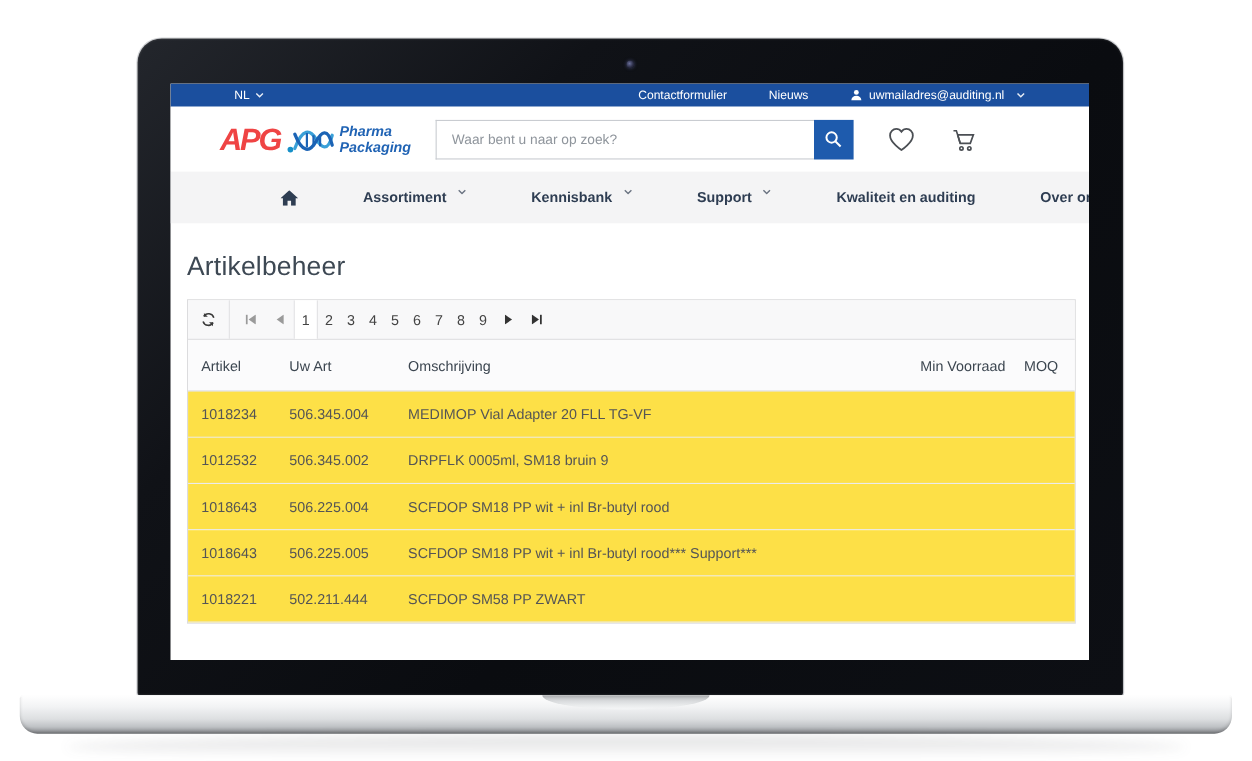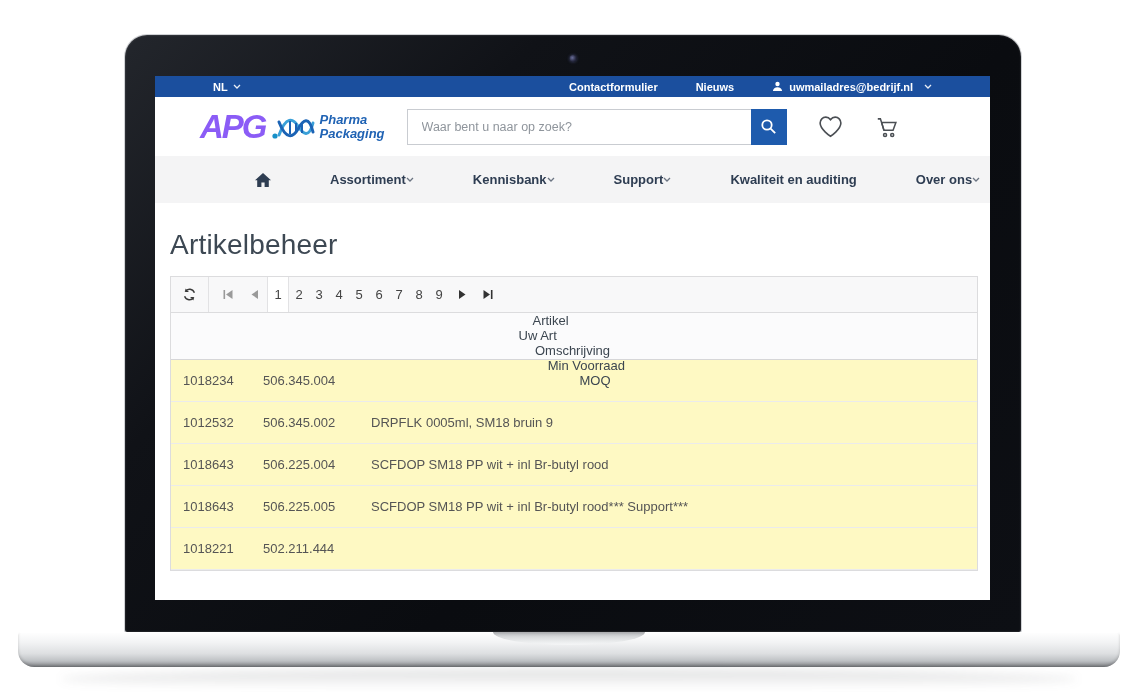--- a/index.html
+++ b/index.html
@@ -26,70 +26,70 @@
     width:152px; height:13px;
     background:linear-gradient(180deg,#c3c5c8 0%,#e9ebec 70%,#f6f7f8 100%);
     border-bottom-left-radius:76px 13px; border-bottom-right-radius:76px 13px;
     box-shadow:inset 0 2px 3px rgba(0,0,0,.14); }
   .base-reflection { position:absolute; left:60px; top:669px; width:1018px; height:20px;
     background:linear-gradient(180deg,rgba(60,63,68,.18),rgba(60,63,68,0));
     filter:blur(5px); border-radius:50%; }
 
   
   .topbar { height:21px; background:#1b4f9e; color:#fff; display:flex; align-items:center;
-    padding:0 58px; font-size:11px; font-weight:bold; }
+    padding:0 58px; font-size:11px; font-weight:normal; }
   .topbar .chev { margin-left:5px; opacity:.9; }
   .lang { display:flex; align-items:center; cursor:pointer; }
   .topbar-right { margin-left:auto; display:flex; align-items:center; gap:38px; }
   .topbar-link { cursor:pointer; }
   .account { display:flex; align-items:center; gap:6px; cursor:pointer; }
 
   
   .site-header { height:59px; display:flex; align-items:center; padding:0 45px; background:#fff; }
   .logo { display:flex; align-items:center; gap:5px; }
-  .logo-apg { font-size:33px; font-weight:bold; font-style:italic; color:#8b5cf6;
+  .logo-apg { font-size:28px; font-weight:bold; font-style:italic; color:#ef4444;
     letter-spacing:-2px; line-height:1; }
   .logo-txt { font-style:italic; font-weight:bold; font-size:13px; color:#2063b4; line-height:1.05; }
   .search-wrap { display:flex; margin-left:22px; }
   .search-input { width:344px; height:36px; border:1px solid #c9ccd1; border-right:none;
     padding:0 14px; font-size:12.5px; color:#333; outline:none; }
   .search-input::placeholder { color:#8f959c; }
   .search-btn { width:36px; height:36px; background:#1e5bad; border:none; display:flex;
     align-items:center; justify-content:center; cursor:pointer; }
   .hdr-icon { margin-left:30px; cursor:pointer; display:flex; align-items:center; }
 
   
   .main-nav { height:47px; background:#f4f4f5; display:flex; align-items:center;
     padding:0 60px; gap:19px; font-size:13px; font-weight:bold; color:#2e3d52; }
-  .nav-item { display:flex; align-items:center; gap:0; cursor:pointer; white-space:nowrap;margin-left:40px; }
+  .nav-item { display:flex; align-items:flex-start; gap:10px; cursor:pointer; white-space:nowrap;margin-left:40px; }
   .nav-item .chev { color:#6b7482; }
 
   
   .main { padding:26px 12px 0 15px; }
-  .page-title { font-size:28px; font-weight:normal; color:#3d4853; margin-bottom:15px; letter-spacing:.2px; }
+  .page-title { font-size:24px; font-weight:normal; color:#3d4853; margin-bottom:15px; letter-spacing:.2px; }
 
   .grid { border:1px solid #dcdcde; background:#fff; }
   .grid-toolbar { height:36px; background:#f8f8f9; border-bottom:1px solid #dcdcde;
     display:flex; align-items:stretch; font-size:13px; color:#555; }
   .tb-refresh { width:38px; display:flex; align-items:center; justify-content:center;
     border-right:1px solid #e2e2e4; cursor:pointer; }
   .pager { display:flex; align-items:stretch; margin-left:6px; }
   .pg-btn { width:26px; display:flex; align-items:center; justify-content:center; cursor:pointer; }
   .pg-num { width:20px; display:flex; align-items:center; justify-content:center;
     color:#444; cursor:pointer; }
   .pg-num.current { background:#fff; border-left:1px solid #e2e2e4; border-right:1px solid #e2e2e4; width:22px; }
   .grid-status { margin-left:auto; display:flex; align-items:center; padding-right:14px;
     color:#7b8594; font-size:13px; }
 
   .grid-head { height:47px; background:#fbfbfc; border-bottom:1px solid #d6d6d8;
-    display:flex; align-items:center; padding:0 15px 0 12px; font-size:13px; color:#3c4650;flex-direction:column; }
+    display:flex; align-items:center; padding:0 15px 0 12px; font-size:13px; color:#3c4650; }
   .grid-row { height:42px; border-bottom:1px solid #ebebec; display:flex; align-items:center;
-    padding:0 15px 0 12px; font-size:13px; color:#555; background:#fef9c3; cursor:pointer; }
+    padding:0 15px 0 12px; font-size:13px; color:#555; background:#fde047; cursor:pointer; }
   .c1 { width:80px; } .c2 { width:108px; } .c3 { flex:1; }
-  .c4 { width:105px; text-align:right; } .c5 { width:48px; text-align:right;margin-left:28px; }
+  .c4 { width:105px; text-align:right; } .c5 { width:48px; text-align:right; }
 
   svg { display:block; }
 </style>
 </head>
 <body>
 
 <div class="stage">
 
   <div class="laptop-frame">
     <div class="webcam"></div>
@@ -108,21 +108,21 @@
         <div class="topbar-right">
           <span class="topbar-link">Contactformulier</span>
           <span class="topbar-link">Nieuws</span>
           <div class="account">
             <span>
               <svg width="11" height="11" viewBox="0 0 12 12">
                   <circle cx="6" cy="3.3" r="2.4" fill="#fff"></circle>
                   <path d="M1 11c.2-2.7 2.3-4.3 5-4.3s4.8 1.6 5 4.3z" fill="#fff"></path>
                 </svg>
             </span>
-            <span>uwmailadres@bedrijf.nl</span>
+            <span>uwmailadres@auditing.nl</span>
             <span class="chev">
               <svg width="8" height="5" viewBox="0 0 8 5">
                   <path d="M1 1l3 3 3-3" fill="none" stroke="#fff" stroke-width="1.3"></path>
                 </svg>
             </span>
           </div>
         </div>
       </div>
 
       <div class="site-header">
@@ -279,20 +279,21 @@
             <div class="c1">Artikel</div>
             <div class="c2">Uw Art</div>
             <div class="c3">Omschrijving</div>
             <div class="c4">Min Voorraad</div>
             <div class="c5">MOQ</div>
           </div>
 
           <div class="grid-row">
             <div class="c1">1018234</div>
             <div class="c2">506.345.004</div>
+            <div class="c3">MEDIMOP Vial Adapter 20 FLL TG-VF</div>
             <div class="c4"></div>
             <div class="c5"></div>
           </div>
           <div class="grid-row">
             <div class="c1">1012532</div>
             <div class="c2">506.345.002</div>
             <div class="c3">DRPFLK 0005ml, SM18 bruin 9</div>
             <div class="c4"></div>
             <div class="c5"></div>
           </div>
@@ -306,20 +307,21 @@
           <div class="grid-row">
             <div class="c1">1018643</div>
             <div class="c2">506.225.005</div>
             <div class="c3">SCFDOP SM18 PP wit + inl Br-butyl rood*** Support***</div>
             <div class="c4"></div>
             <div class="c5"></div>
           </div>
           <div class="grid-row">
             <div class="c1">1018221</div>
             <div class="c2">502.211.444</div>
+            <div class="c3">SCFDOP SM58 PP ZWART</div>
             <div class="c4"></div>
             <div class="c5"></div>
           </div>
 
         </div>
       </div>
 
     </div>
   </div>
 

